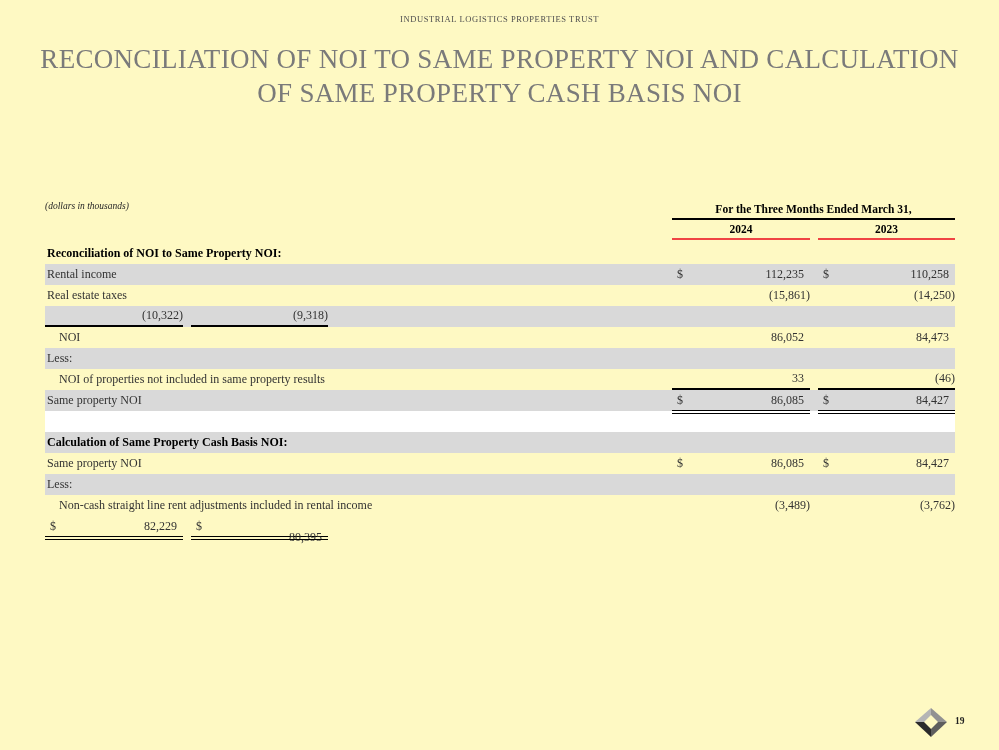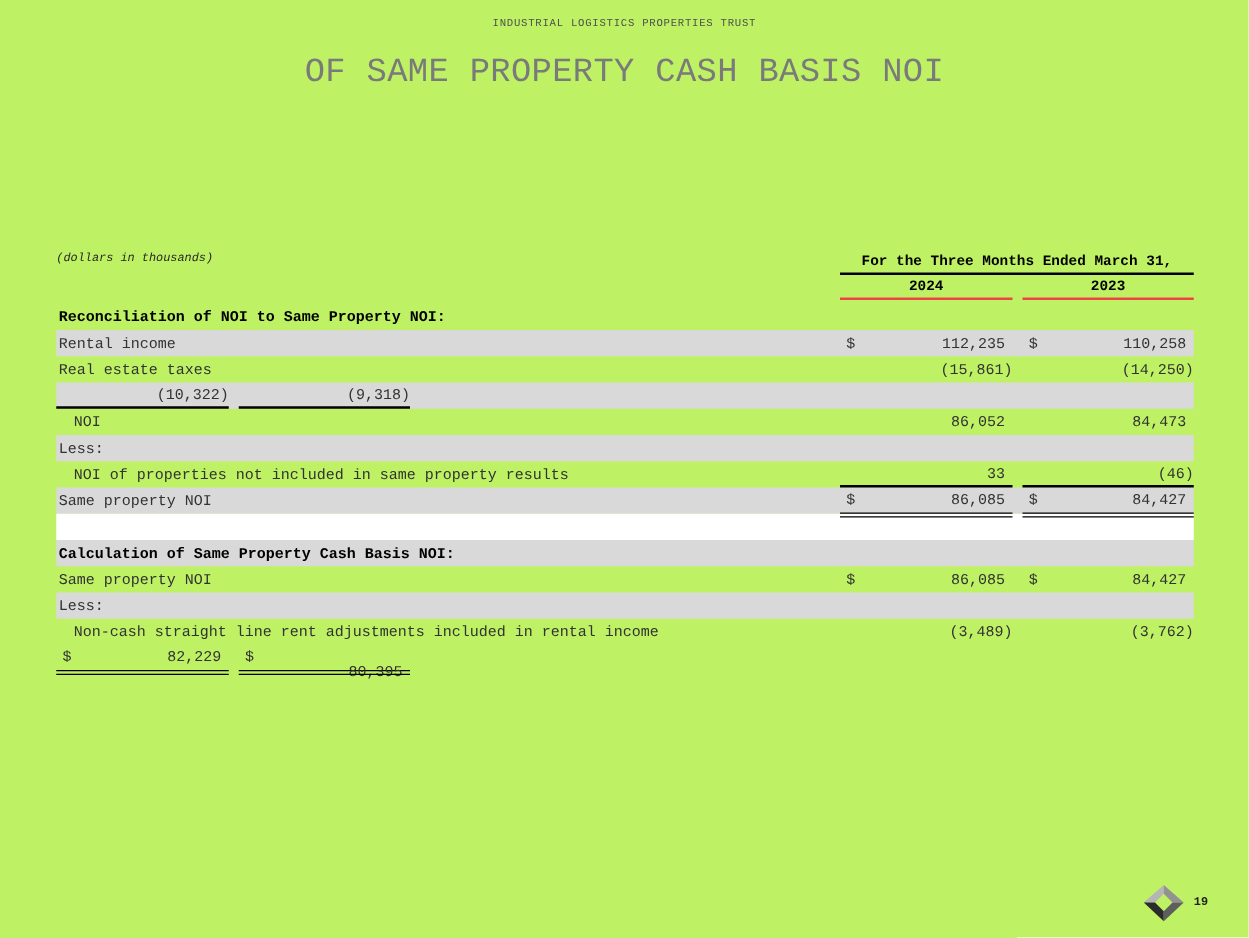--- a/index.html
+++ b/index.html
@@ -1,18 +1,18 @@
 <!DOCTYPE html>
 <html><head>
 <meta charset="utf-8">
 <style>
   html,body { margin:0; padding:0; background:#ffffff; }
   .page {
-    position:relative; width:999px; height:750px; background:#bef264;
-    font-family:Liberation Mono, monospace; overflow:hidden;
+    position:relative; width:999px; height:750px; background:#fef9c3;
+    font-family:Liberation Serif, serif; overflow:hidden;
   }
   .brand {
     position:absolute; top:14px; left:0; right:0; text-align:center;
     font-size:8.5px; letter-spacing:0.6px; color:#4f4f4f;
   }
   .title {
     position:absolute; top:42px; left:0; right:0; text-align:center;
     font-size:27px; line-height:34px; color:#7a7a7a; letter-spacing:0.3px;
     font-weight:400; white-space:nowrap;
   }
@@ -62,20 +62,21 @@
   }
 </style>
 </head>
 <body>
 
 <div class="page">
 
   <div class="brand">INDUSTRIAL LOGISTICS PROPERTIES TRUST</div>
 
   <div class="title">
+    <div>RECONCILIATION OF NOI TO SAME PROPERTY NOI AND CALCULATION</div>
     <div>OF SAME PROPERTY CASH BASIS NOI</div>
   </div>
 
   <div class="note">(dollars in thousands)</div>
 
   <div class="period">For the Three Months Ended March 31,</div>
 
   <div class="years">
     <div class="yc">2024</div>
     <div class="ygap"></div>

